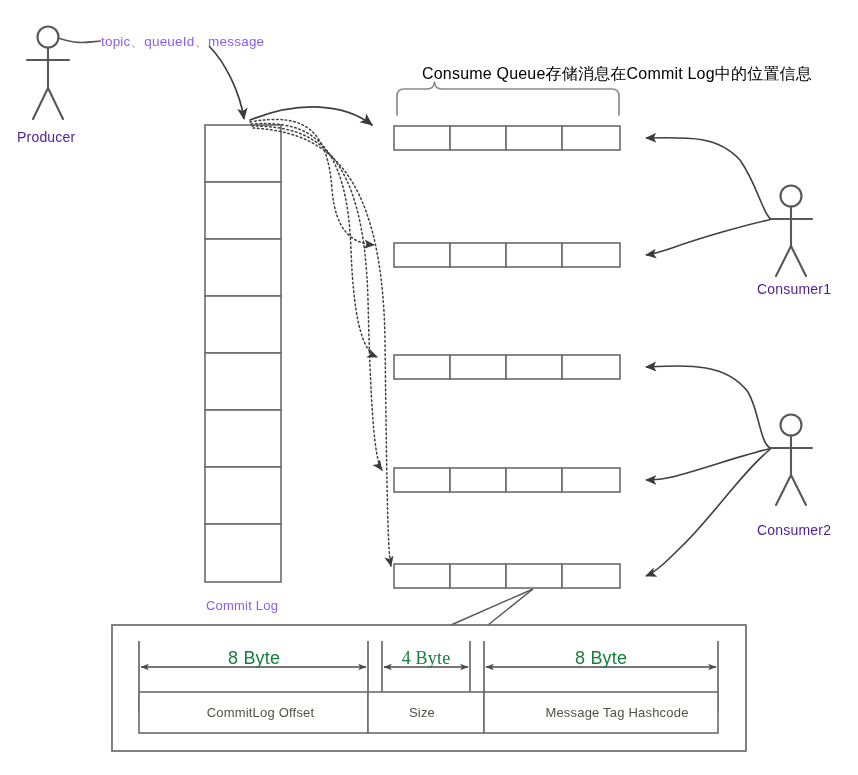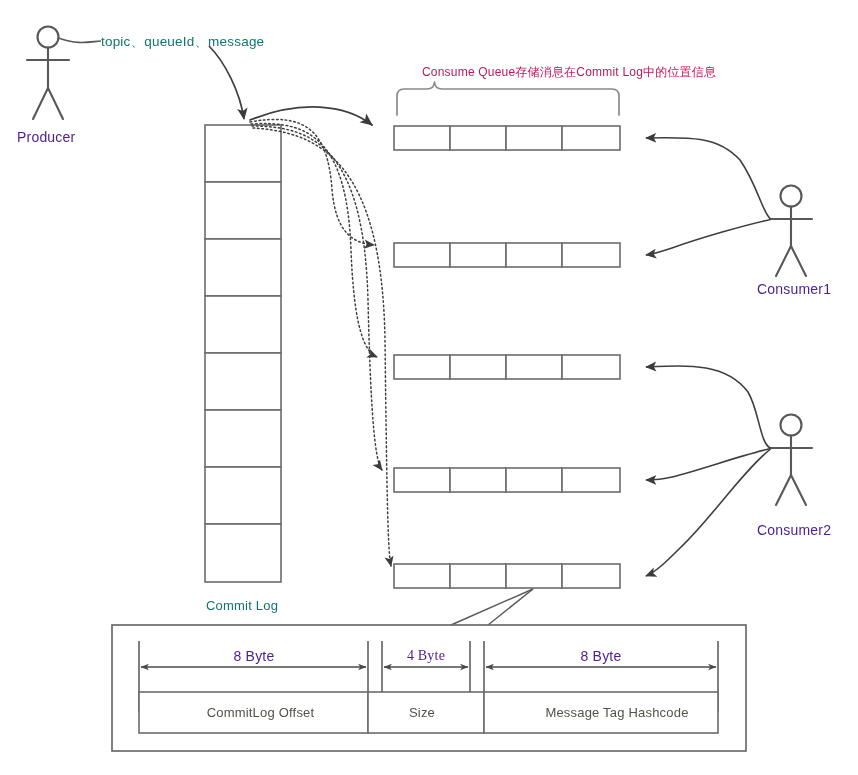--- a/index.html
+++ b/index.html
@@ -6,27 +6,27 @@
   body{
     width:858px;height:775px;
     font-family:"Liberation Sans","DejaVu Sans",sans-serif;
     position:relative;overflow:hidden;
     color:#6f6a63;
   }
   #canvas{position:absolute;left:0;top:0;width:858px;height:775px;}
   .lbl{
     position:absolute;
     font-size:13px;
-    color:#0f766e;
+    color:#8b5cf6;
     white-space:nowrap;
     letter-spacing:.2px;
   }
   .lbl.boxtxt{color:#55504a;font-size:13px;}
-  .lbl.byte{color:#4c1d95;font-size:14px;}
-  .lbl.head{color:#be185d;font-size:12px;}
+  .lbl.byte{color:#15803d;font-size:18px;}
+  .lbl.head{color:#000000;font-size:16px;}
   .actor-name{font-size:14px;color:#4c1d95;}
 </style>
 </head>
 <body>
 
 <svg id="canvas" viewBox="0 0 858 775">
   <defs>
     <marker id="arrowFill" viewBox="0 0 10 10" refX="9.2" refY="5" markerWidth="7" markerHeight="7" orient="auto-start-reverse">
       <path d="M 0 0.6 L 10 5 L 0 9.4 L 2.3 5 Z" fill="#3b3b3d"></path>
     </marker>

